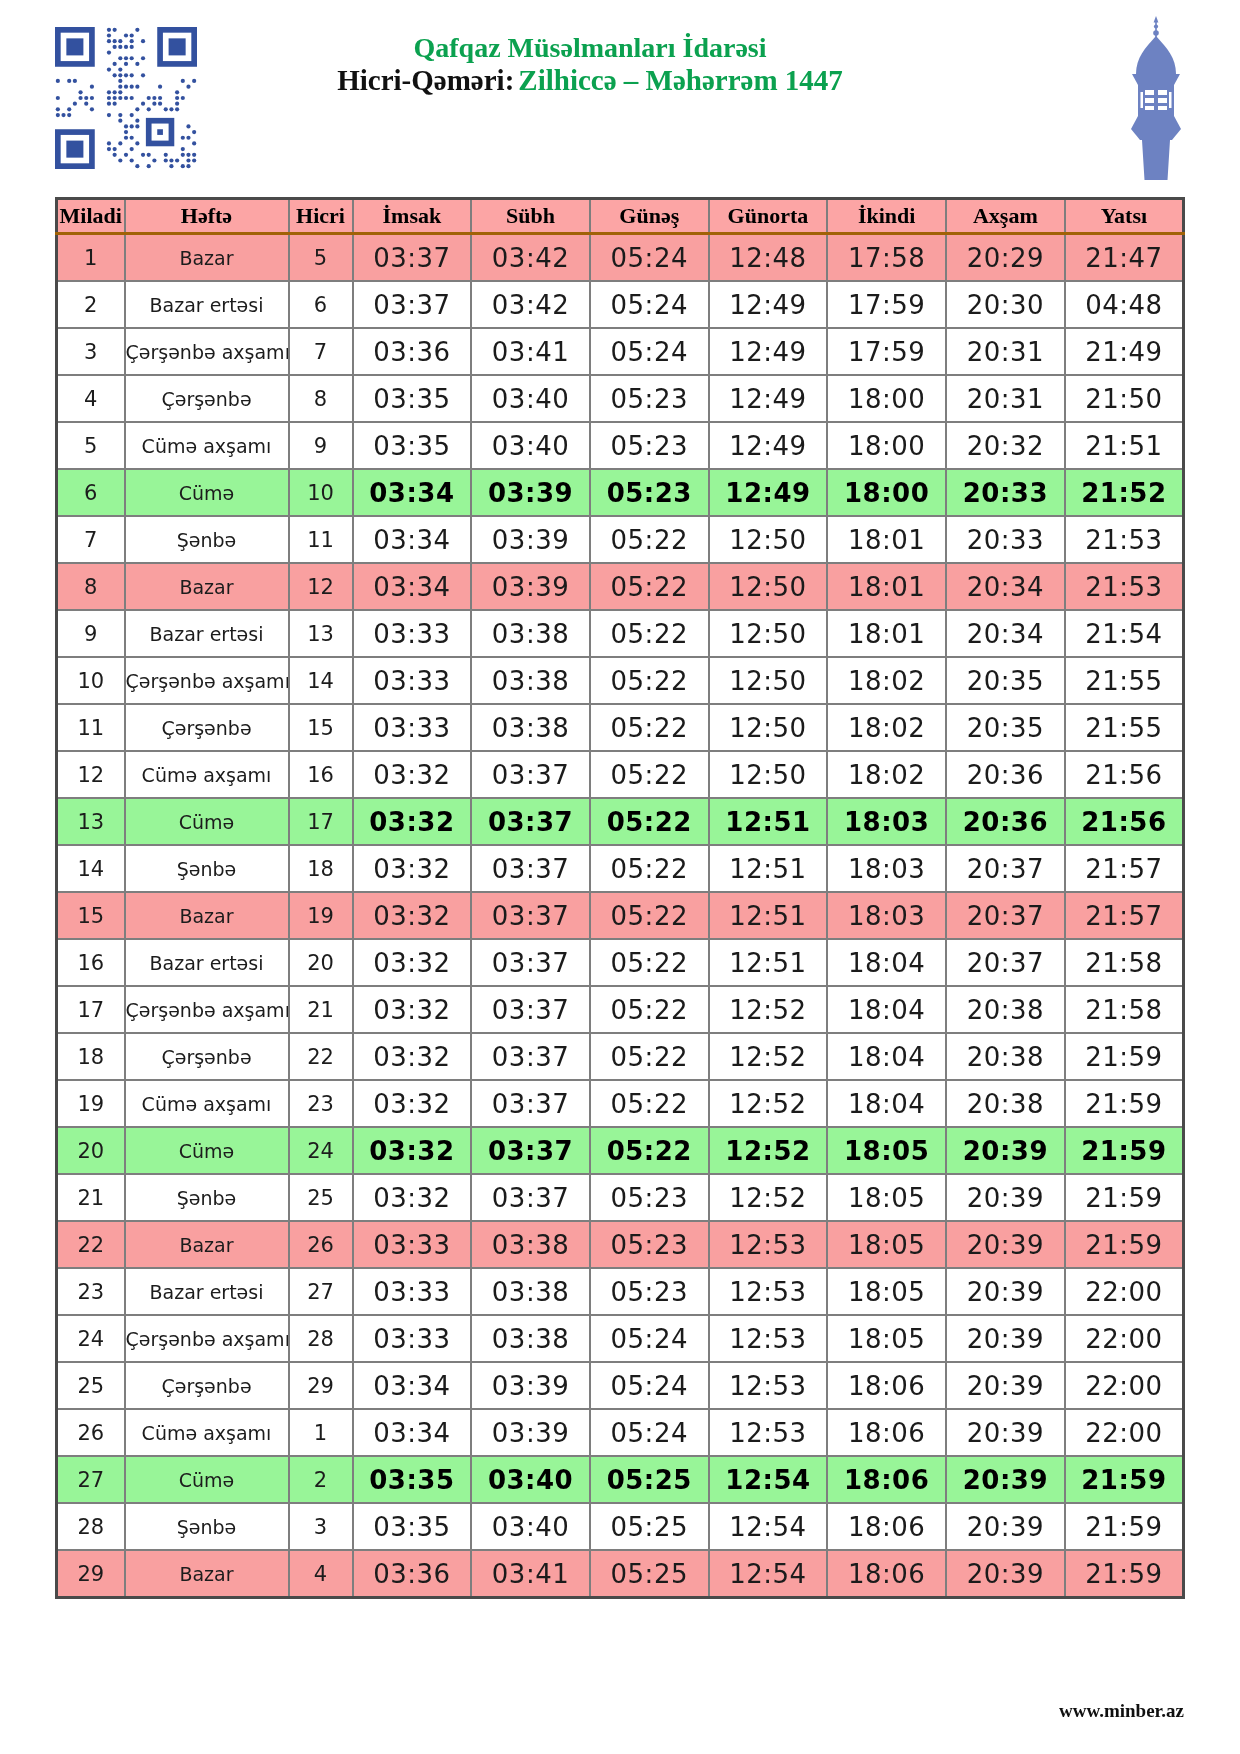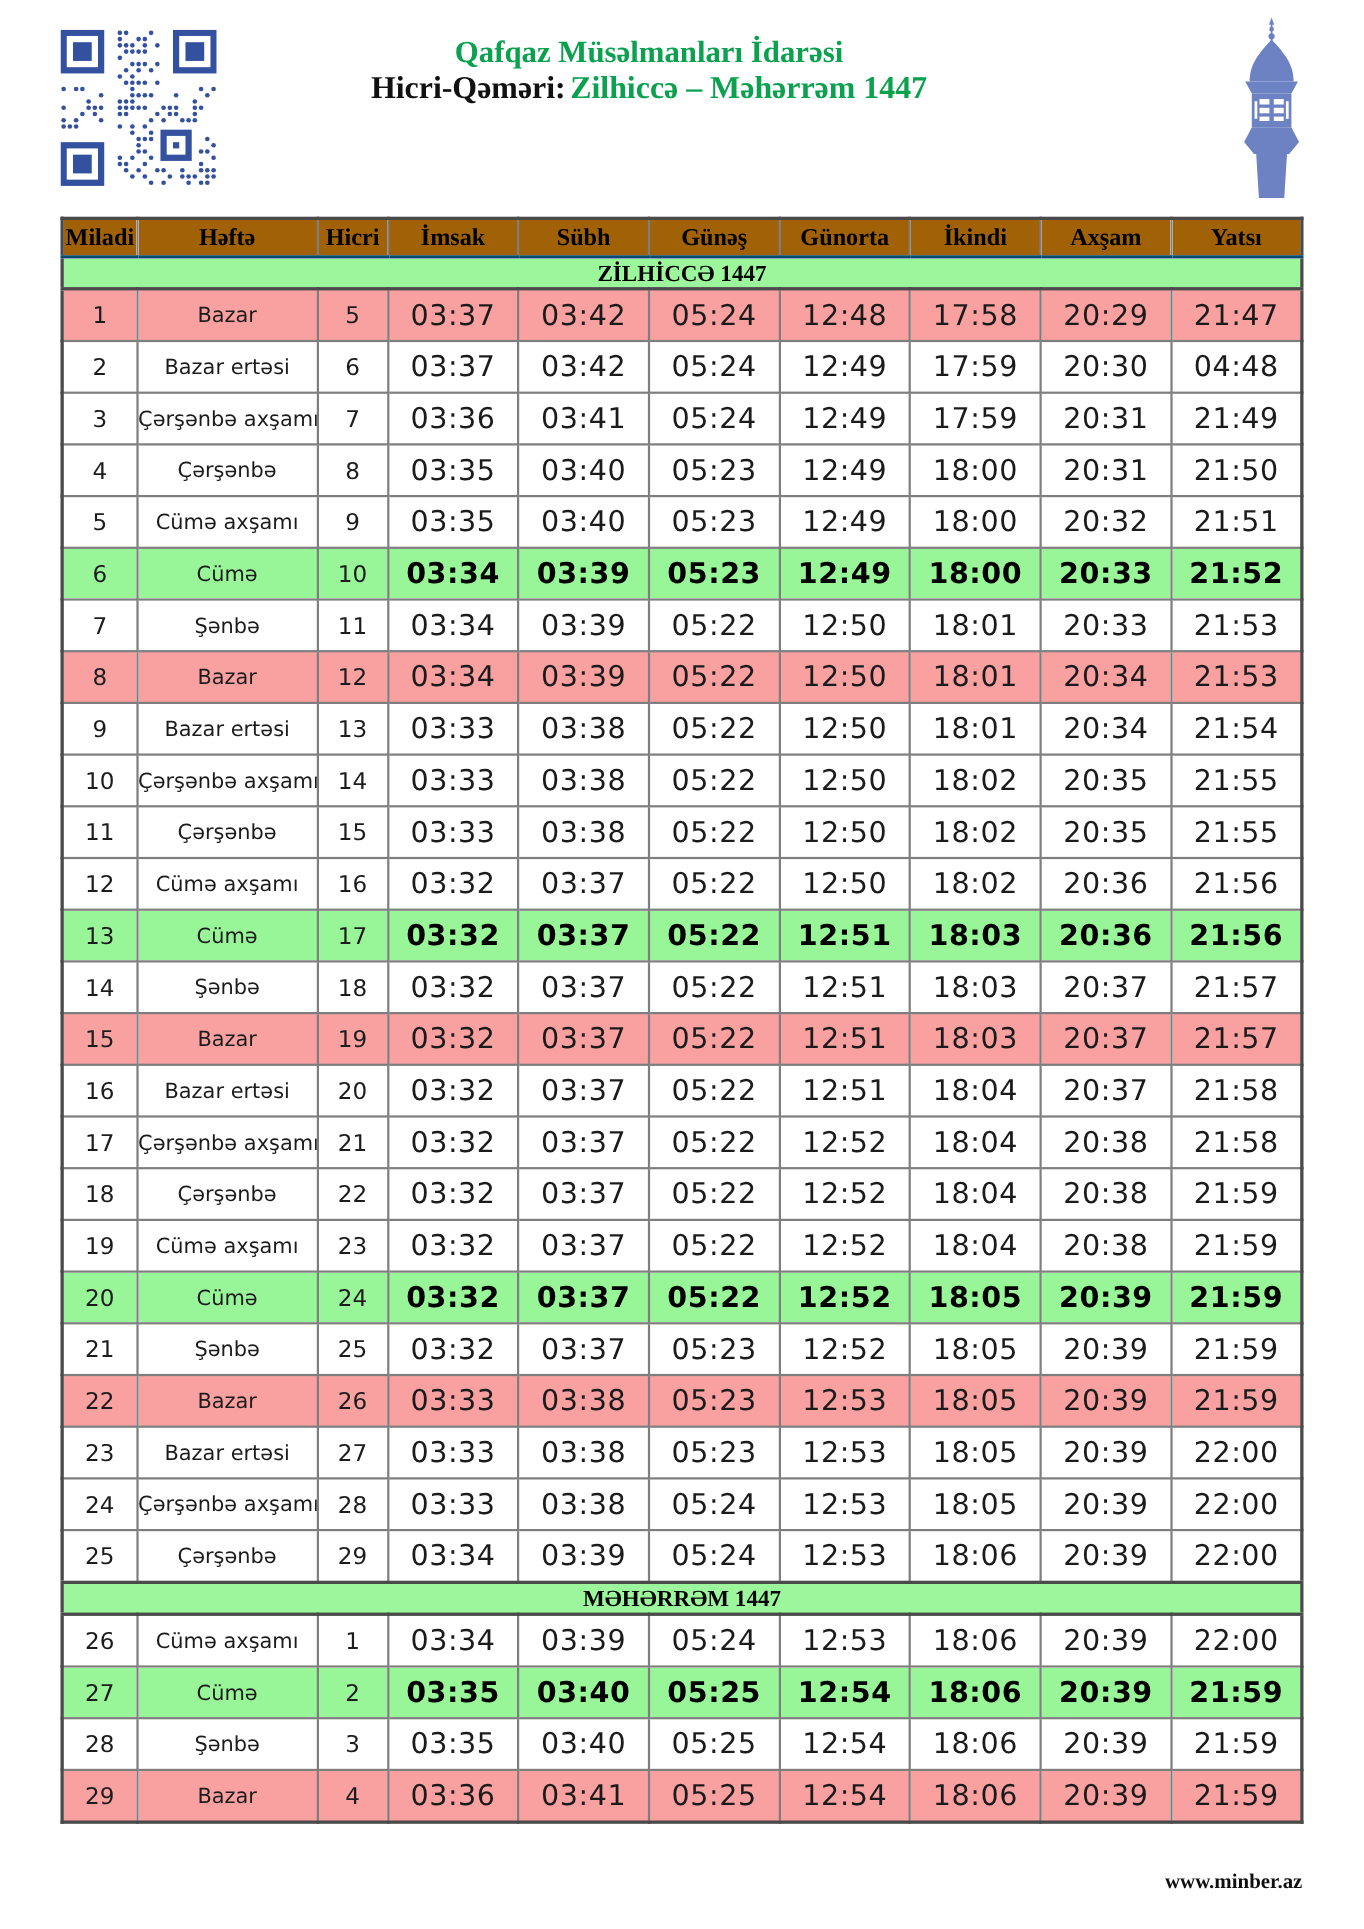--- a/index.html
+++ b/index.html
@@ -18,22 +18,22 @@
   .titles .t3 .val{color:var(--brown,#96410f);margin-left:8px;}
   .titles .t4{font-size:29px;font-weight:bold;color:#111;line-height:1.2;}
   .titles .t4 .val{color:var(--green,#0ba14f);margin-left:4px;}
   .minaret{position:absolute;right:52px;top:16px;}
 
   
   table.pt{position:absolute;left:55px;top:197px;width:1130px;border-collapse:collapse;
            table-layout:fixed;border:3px solid #4a4a4a;}
   .pt th,.pt td{border:2px solid #7e7e7e;text-align:center;vertical-align:middle;
                 padding:0;overflow:hidden;white-space:nowrap;}
-  .pt thead th{height:32px;font-size:22px;font-weight:bold;color:#000;background:#a16207;
-               font-family:"Liberation Serif","DejaVu Serif",serif;border-bottom:3px solid #0c4a6e;}
+  .pt thead th{height:32px;font-size:22px;font-weight:bold;color:#000;background:#fca5a5;
+               font-family:"Liberation Serif","DejaVu Serif",serif;border-bottom:3px solid #a16207;}
   .pt tr.section td{height:26px;background:var(--section_bg,#98f598);font-size:21px;
                     font-weight:bold;color:#000;border-top:3px solid #4a4a4a;border-bottom:3px solid #4a4a4a;}
   .pt tbody td{height:45px;background:#fff;}
   .pt td.c-num{font-family:"DejaVu Sans",sans-serif;font-size:21px;color:#1c1c1c;}
   .pt td.c-hefte{font-family:"DejaVu Sans",sans-serif;font-size:19px;color:#1c1c1c;}
   .pt td.c-time{font-family:"DejaVu Sans",sans-serif;font-size:26px;color:#1b1b1b;letter-spacing:.5px;}
   .pt tr.sunday td{background:var(--sunday_row,#f9a0a0);}
   .pt tr.friday td{background:var(--friday_row,#98f598);}
   .pt tr.friday td.c-time{font-weight:700;color:#000;}
 
@@ -238,23 +238,20 @@
           <th>İmsak</th>
           <th>Sübh</th>
           <th>Günəş</th>
           <th>Günorta</th>
           <th>İkindi</th>
           <th>Axşam</th>
           <th>Yatsı</th>
         </tr>
       </thead>
     <tbody id="table-body">
-        <tr class="section">
-          <td colspan="10">ZİLHİCCƏ 1447</td>
-        </tr>
         <tr class="sunday">
           <td class="c-num">1</td>
           <td class="c-hefte">Bazar</td>
           <td class="c-num">5</td>
           <td class="c-time">03:37</td>
           <td class="c-time">03:42</td>
           <td class="c-time">05:24</td>
           <td class="c-time">12:48</td>
           <td class="c-time">17:58</td>
           <td class="c-time">20:29</td>
@@ -541,23 +538,20 @@
           <td class="c-hefte">Çərşənbə</td>
           <td class="c-num">29</td>
           <td class="c-time">03:34</td>
           <td class="c-time">03:39</td>
           <td class="c-time">05:24</td>
           <td class="c-time">12:53</td>
           <td class="c-time">18:06</td>
           <td class="c-time">20:39</td>
           <td class="c-time">22:00</td>
         </tr>
-        <tr class="section">
-          <td colspan="10">MƏHƏRRƏM 1447</td>
-        </tr>
         <tr>
           <td class="c-num">26</td>
           <td class="c-hefte">Cümə axşamı</td>
           <td class="c-num">1</td>
           <td class="c-time">03:34</td>
           <td class="c-time">03:39</td>
           <td class="c-time">05:24</td>
           <td class="c-time">12:53</td>
           <td class="c-time">18:06</td>
           <td class="c-time">20:39</td>

